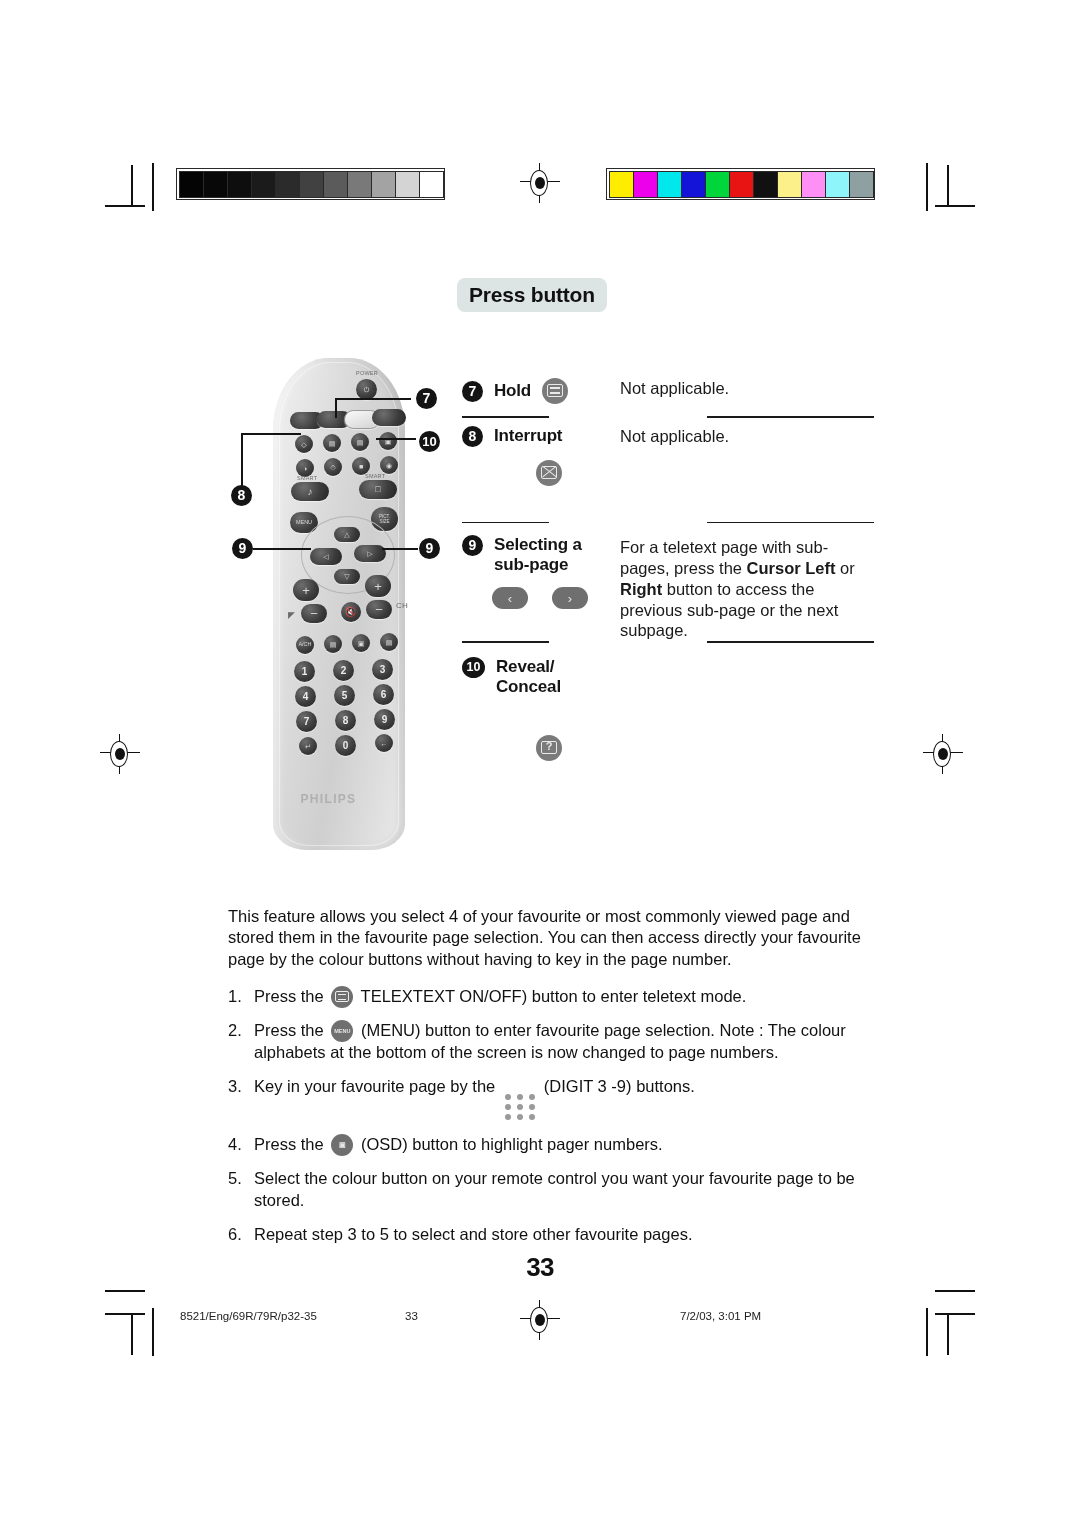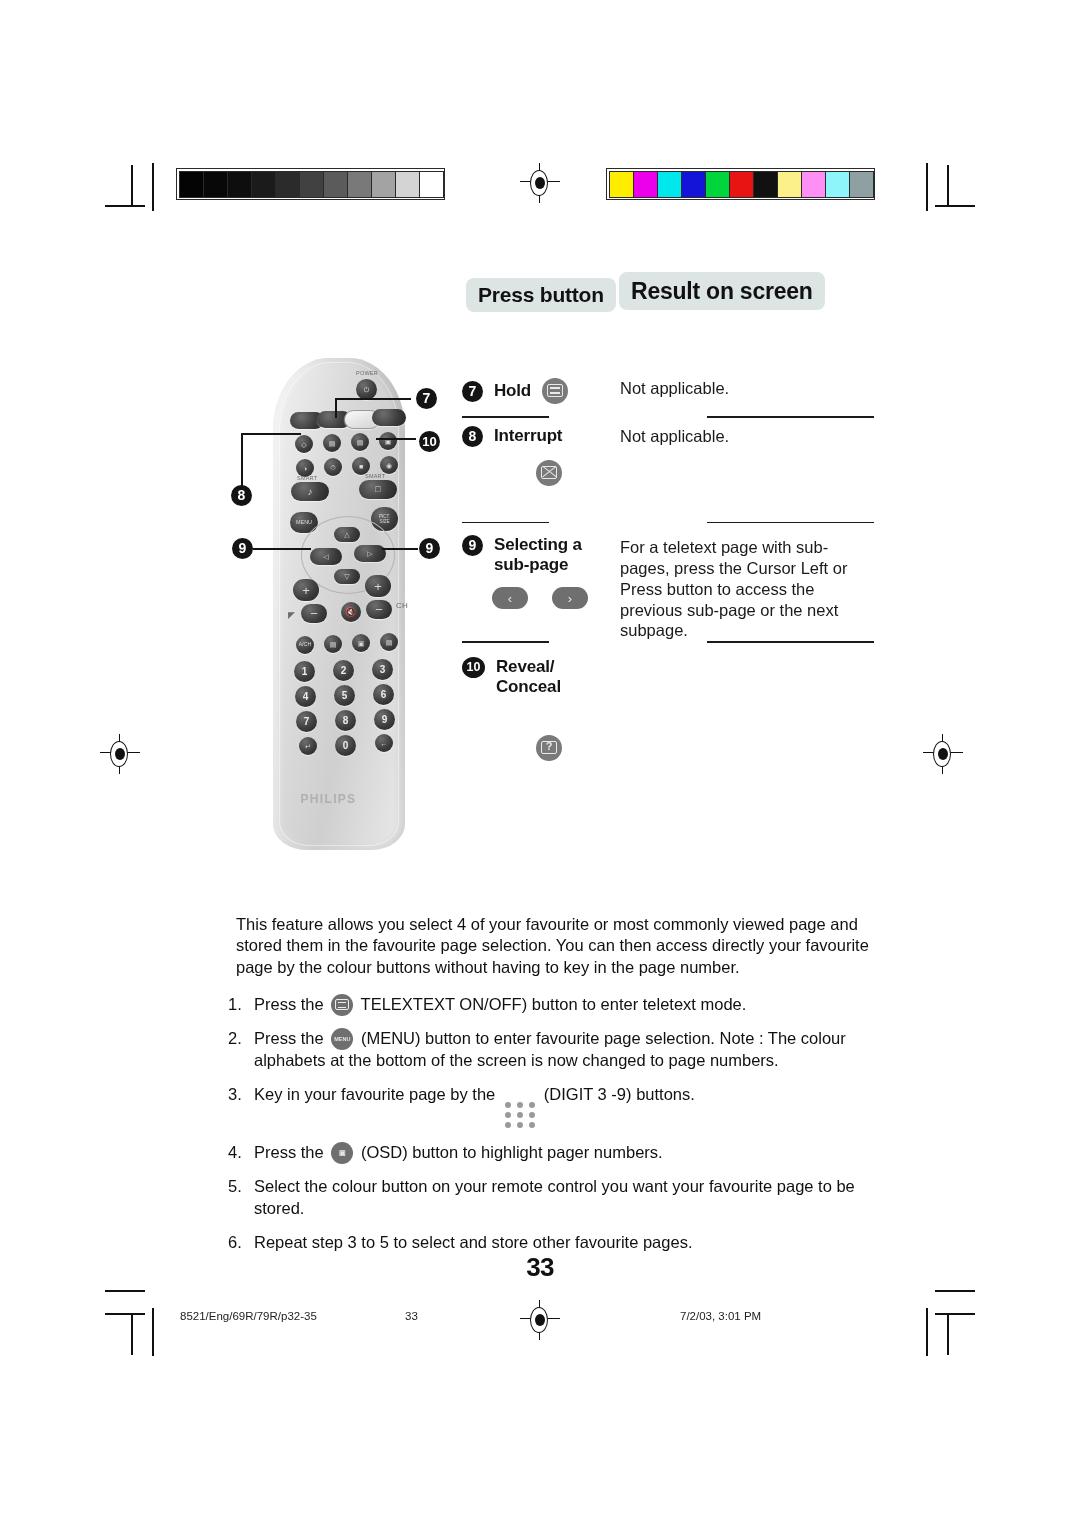--- a/index.html
+++ b/index.html
@@ -97,21 +97,21 @@
     font-weight: bold;
     font-size: 21px;
     color: #111;
     display: flex;
     align-items: center;
     justify-content: center;
     height: 34px;
     padding: 0 12px;
     letter-spacing: -0.01em;
   }
-  #pill-press { left: 229px; top: 0; margin-left: 9px; }
+  #pill-press { left: 229px; top: 0; }
   #pill-result { left: 391px; top: -6px; font-size: 23px; height: 38px; }
 
   
   .table {
     position: absolute;
     left: 462px;
     top: 370px;
     width: 412px;
   }
   .row {
@@ -160,21 +160,21 @@
     letter-spacing: -0.01em;
   }
   .label-line { display: flex; align-items: center; gap: 11px; }
   .label-line .stack { display: flex; flex-direction: column; line-height: 1.18; }
 
   .body-text {
     font-size: 16.5px;
     line-height: 1.26;
     color: #1a1a1a;
   }
-  .body-text b { font-weight: normal; }
+  .body-text b { font-weight: bold; }
 
   
   .keyicon {
     display: inline-block;
     width: 26px; height: 26px;
     border-radius: 50%;
     background: #7a7a7a;
     position: relative;
     vertical-align: middle;
   }
@@ -296,21 +296,21 @@
     width: 650px;
   }
   .fav h3 {
     margin: 0 0 13px 0;
     font-size: 18px;
     font-weight: bold;
     text-decoration: underline;
     letter-spacing: -0.01em;
   }
   .fav p.intro {
-    margin: 8px;
+    margin: 0;
     font-size: 16.5px;
     line-height: 1.30;
   }
   .steps { margin-top: 16px; }
   .step {
     display: flex;
     font-size: 16.5px;
     line-height: 1.33;
     margin-bottom: 12px;
   }
@@ -448,21 +448,20 @@
     <div class="swatch" style="background: rgb(251, 240, 138);"></div>
     <div class="swatch" style="background: rgb(253, 143, 245);"></div>
     <div class="swatch" style="background: rgb(142, 246, 251);"></div>
     <div class="swatch" style="background: rgb(143, 160, 163);"></div>
   </div>
 
 <div class="page">
 
   <div class="col-heads">
     <div class="pill" id="pill-press">Press button</div>
-    <div class="pill" id="pill-result">Result on screen</div>
   </div>
 </div>
 
 <div class="remote-wrap">
   <div class="remote-body"></div>
 
   <div class="micro-label" style="left:101px; top:18px;">POWER</div>
   <div class="btn lg" style="left:101px; top:27px;">
       <span class="g">⏻</span>
     </div>
@@ -667,21 +666,21 @@
           <span class="lbl">sub-page</span>
         </span>
       </div>
       <div class="cursor-keys">
         <span class="cursor-key">‹</span>
         <span class="cursor-key">›</span>
       </div>
       <div style="height:18px;"></div>
     </div>
     <div class="cell-right" style="padding-top:14px;">
-      <div class="body-text" id="row9-result"><span>For a teletext page with sub-pages, press the </span><b>Cursor Left</b><span> or </span><b>Press</b><span> button to access the previous sub-page or the next subpage.</span></div>
+      <div class="body-text" id="row9-result"><span>For a teletext page with sub-pages, press the </span><b>Cursor Left</b><span> or </span><b>Right</b><span> button to access the previous sub-page or the next subpage.</span></div>
     </div>
   </div>
   <div class="rules">
     <div class="rule-left"></div>
       <div class="rule-right"></div>
   </div>
 
   <div class="row">
     <div class="cell-left" style="padding-top:14px;">
       <div class="label-line" style="align-items:flex-start;">

